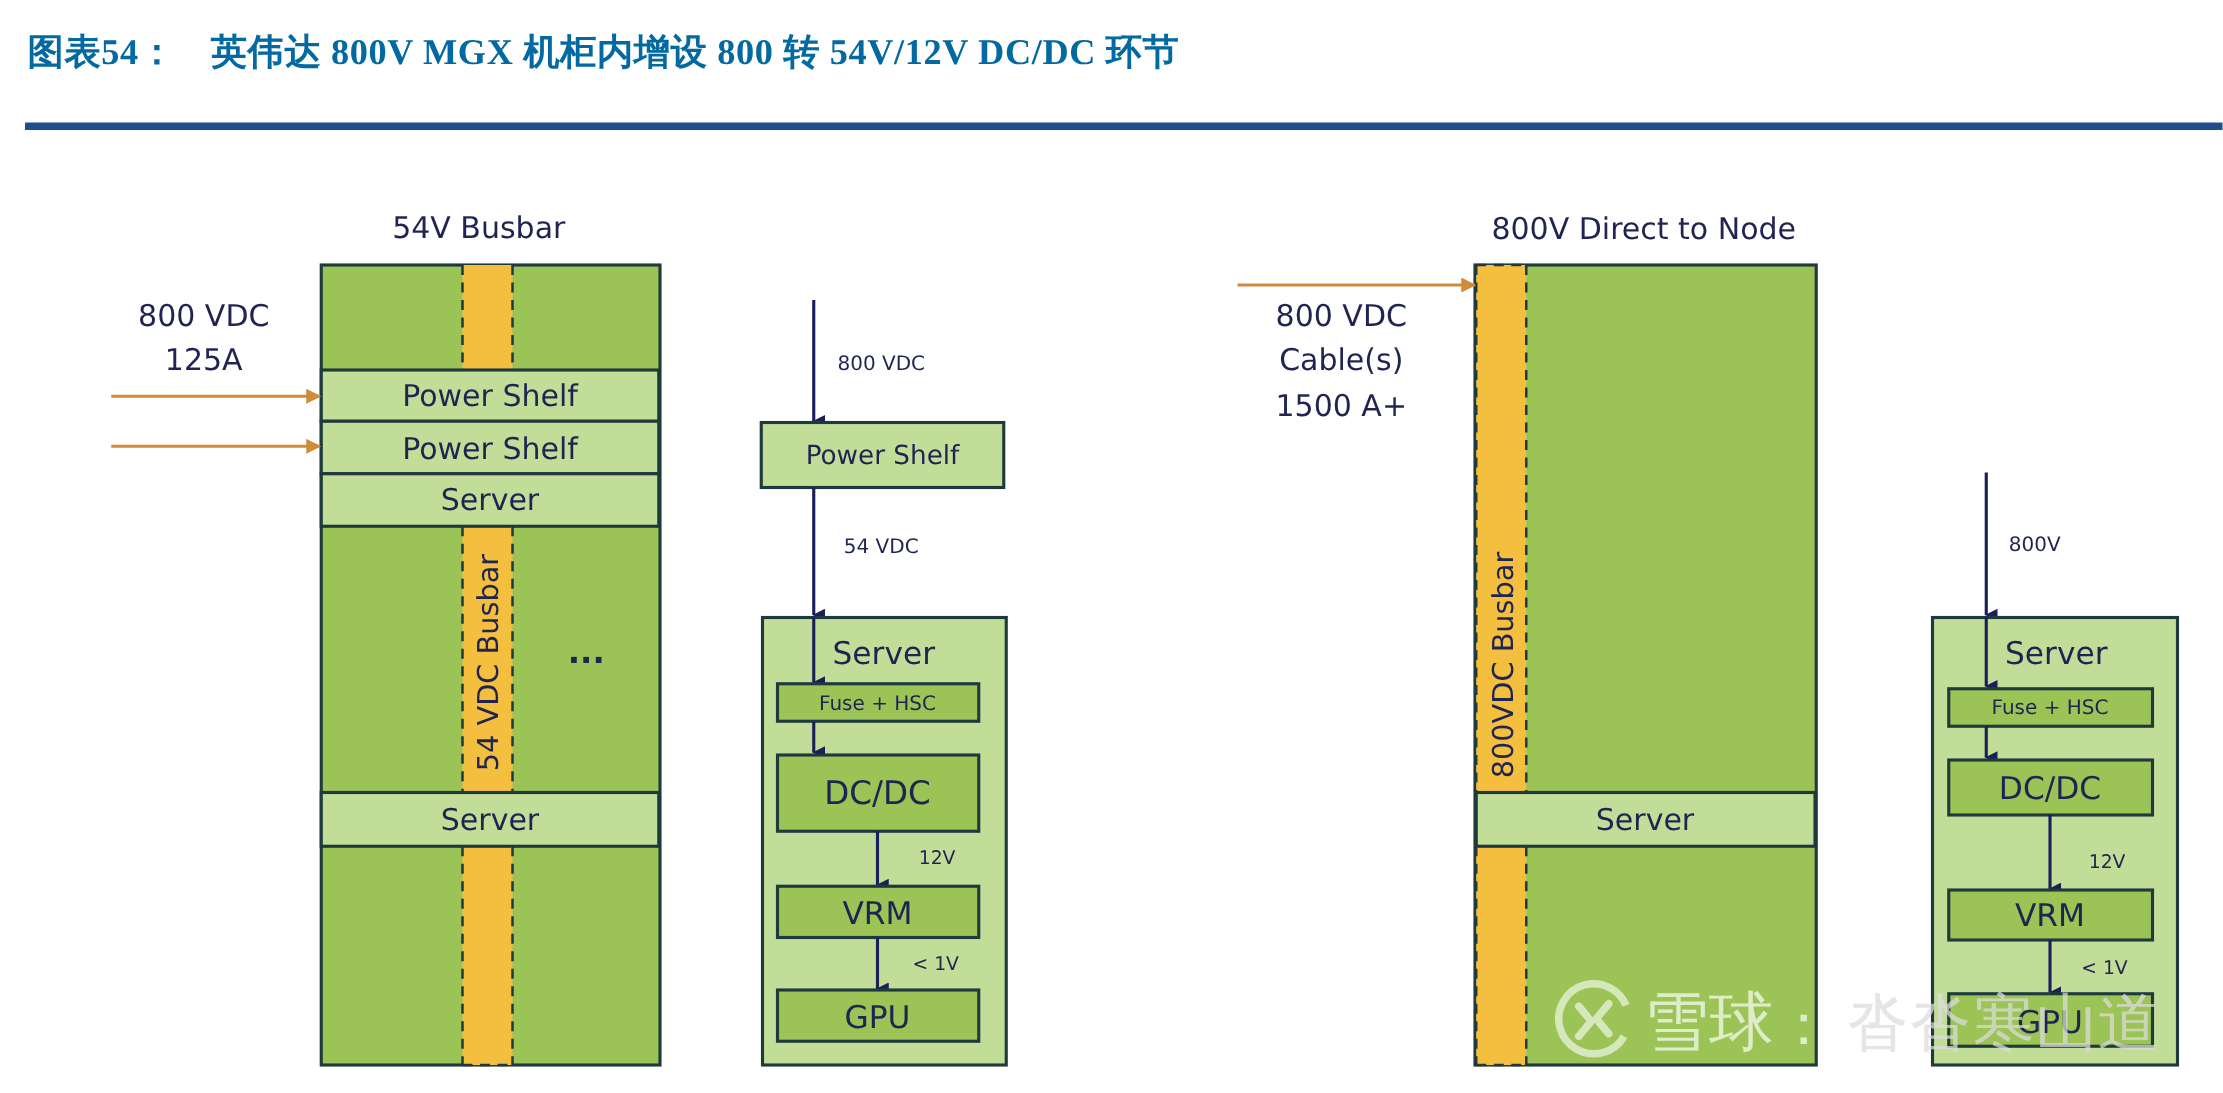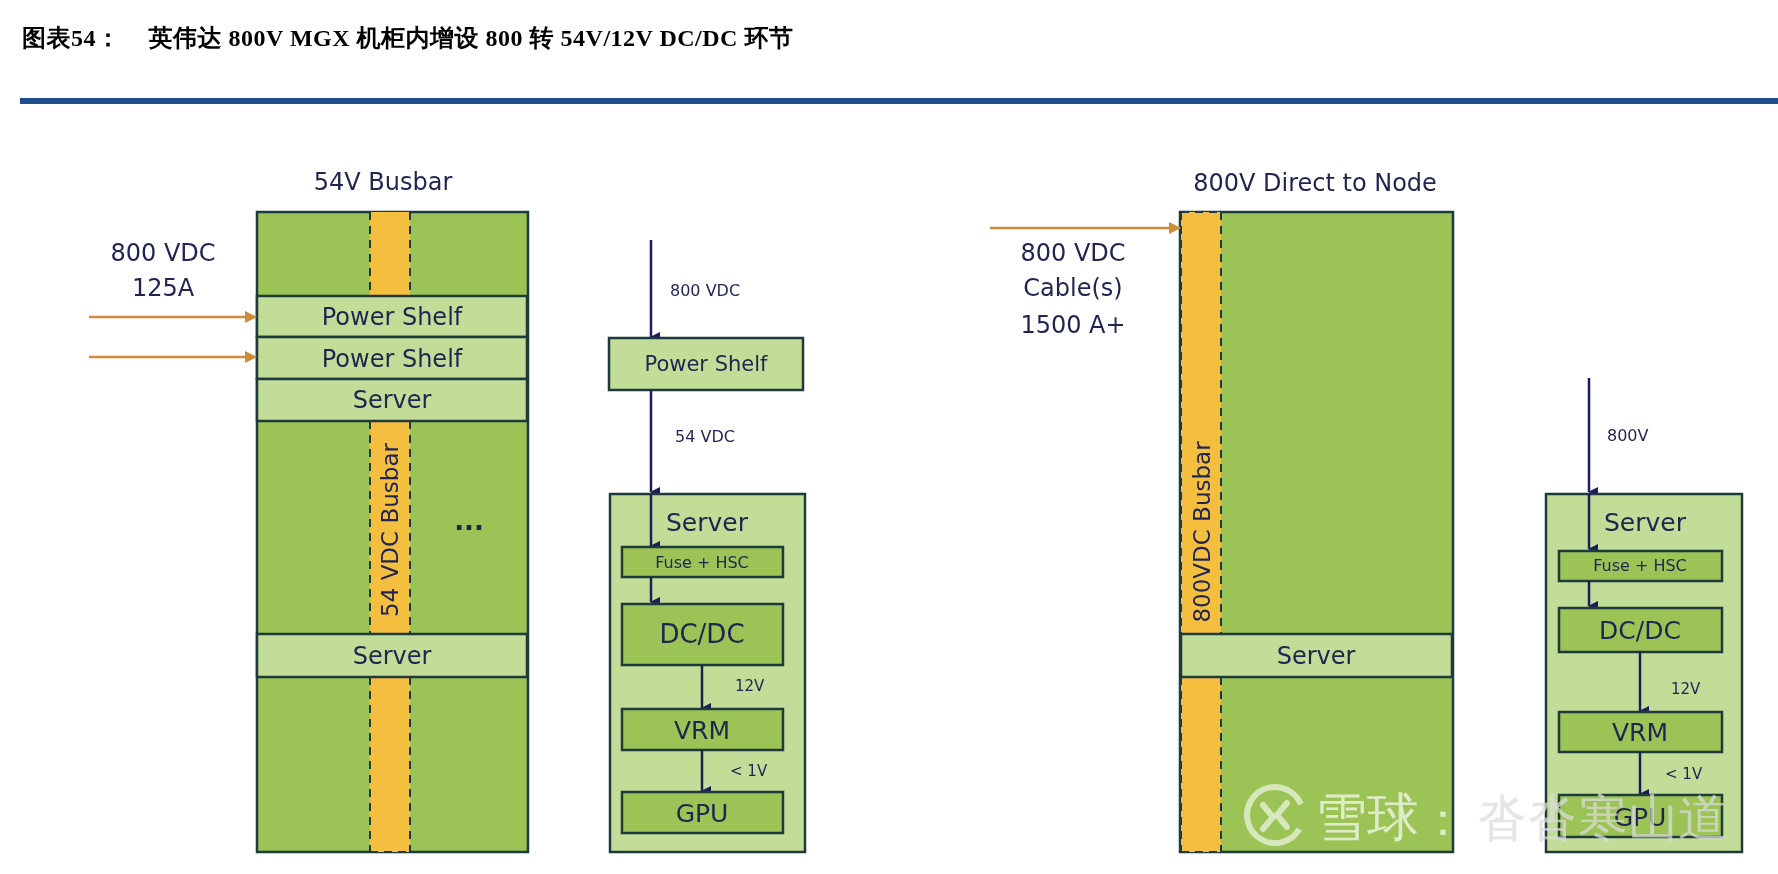--- a/index.html
+++ b/index.html
@@ -1,20 +1,20 @@
 <!DOCTYPE html>
 <html><head>
 <meta charset="utf-8">
 <style>
   html, body { margin: 0; padding: 0; background: #ffffff; }
   body { width: 1778px; height: 874px; position: relative; overflow: hidden; font-family: "DejaVu Sans", sans-serif; color: #1f2451; }
   .title {
     position: absolute; left: 22px; top: 22px;
     font-family: "Liberation Serif", "DejaVu Serif", serif; font-weight: bold;
-    font-size: 24px; color: #000000; letter-spacing: 0.5px; white-space: nowrap;
+    font-size: 29px; color: #0369a1; letter-spacing: 0.5px; white-space: nowrap;
   }
   .title .fig { margin-right: 28px; }
   .rule { position: absolute; left: 20px; top: 98px; width: 1758px; height: 6px; background: #1f4e8c; }
   svg#diagram { position: absolute; left: 0; top: 0; }
   .lbl { font-family: "DejaVu Sans", sans-serif; fill: #1f2451; }
   .watermark { font-family: "DejaVu Sans", sans-serif; }
 </style>
 </head>
 <body>
 

